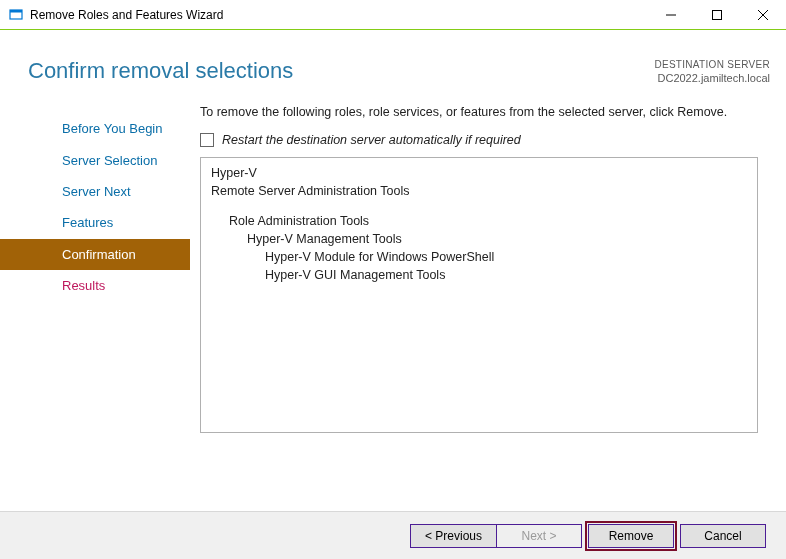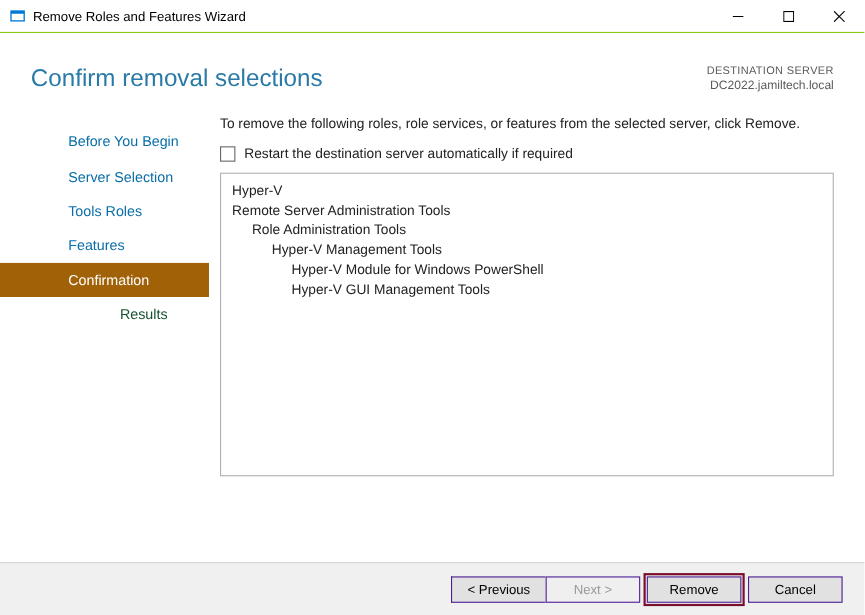--- a/index.html
+++ b/index.html
@@ -45,21 +45,21 @@
       align-items: center;
       justify-content: center;
       font-size: 14px;
       color: #000;
       background: transparent;
       border: none;
       cursor: pointer;
     }
     .win-btn svg { width: 10px; height: 10px; }
     .header-area {
-      padding: 28px 28px 10px 28px;
+      padding: 28px 16px 10px 28px;
       display: flex;
       justify-content: space-between;
       align-items: flex-start;
     }
     .page-title {
       font-size: 22px;
       color: #2a7aa7;
       font-weight: 400;
     }
     .dest-info {
@@ -82,38 +82,38 @@
       font-size: 13px;
       color: #0a6ea8;
       cursor: pointer;
       line-height: 1.8;
     }
     .sidebar-item.active {
       background: #a16207;
       color: #fff;
     }
     .sidebar-item.disabled {
-      color: #14532d;
+      color: #be185d;
       cursor: default;
-      margin-left: 47px;
     }
     .content {
       flex: 1;
       padding: 0 28px 0 10px;
     }
     .instruction {
       font-size: 12.5px;
       color: #222;
       margin-bottom: 14px;
     }
     .checkbox-row {
       display: flex;
       align-items: center;
       gap: 8px;
       margin-bottom: 10px;
+      font-style: italic;
     }
     .checkbox {
       width: 14px;
       height: 14px;
       border: 1px solid #666;
       background: #fff;
       cursor: pointer;
       flex-shrink: 0;
     }
     .checkbox-label {
@@ -122,21 +122,21 @@
     }
     .listbox {
       border: 1px solid #b0b0b0;
       height: 276px;
       padding: 6px 10px;
       font-size: 12.5px;
       color: #222;
       overflow-y: auto;
     }
     .listbox-line { padding: 2px 0; }
-    .indent-1 { padding-left: 18px; }
+    .indent-1 { padding-left: 18px; margin-top: 12px; }
     .indent-2 { padding-left: 36px; }
     .indent-3 { padding-left: 54px; }
     .footer {
       position: absolute;
       bottom: 0;
       left: 0;
       right: 0;
       height: 48px;
       background: #f0f0f0;
       border-top: 1px solid #d8d8d8;
@@ -203,21 +203,21 @@
   <div class="dest-info">
     <div class="dest-label">DESTINATION SERVER</div>
     <div>DC2022.jamiltech.local</div>
   </div>
 </div>
 
 <div class="main-area">
   <div class="sidebar">
     <div class="sidebar-item">Before You Begin</div>
     <div class="sidebar-item">Server Selection</div>
-    <div class="sidebar-item">Tools Roles</div>
+    <div class="sidebar-item">Server Next</div>
     <div class="sidebar-item">Features</div>
     <div class="sidebar-item active">Confirmation</div>
     <div class="sidebar-item disabled">Results</div>
   </div>
 
   <div class="content">
     <p class="instruction">To remove the following roles, role services, or features from the selected server, click Remove.</p>
 
     <div class="checkbox-row">
       <div class="checkbox"></div>

